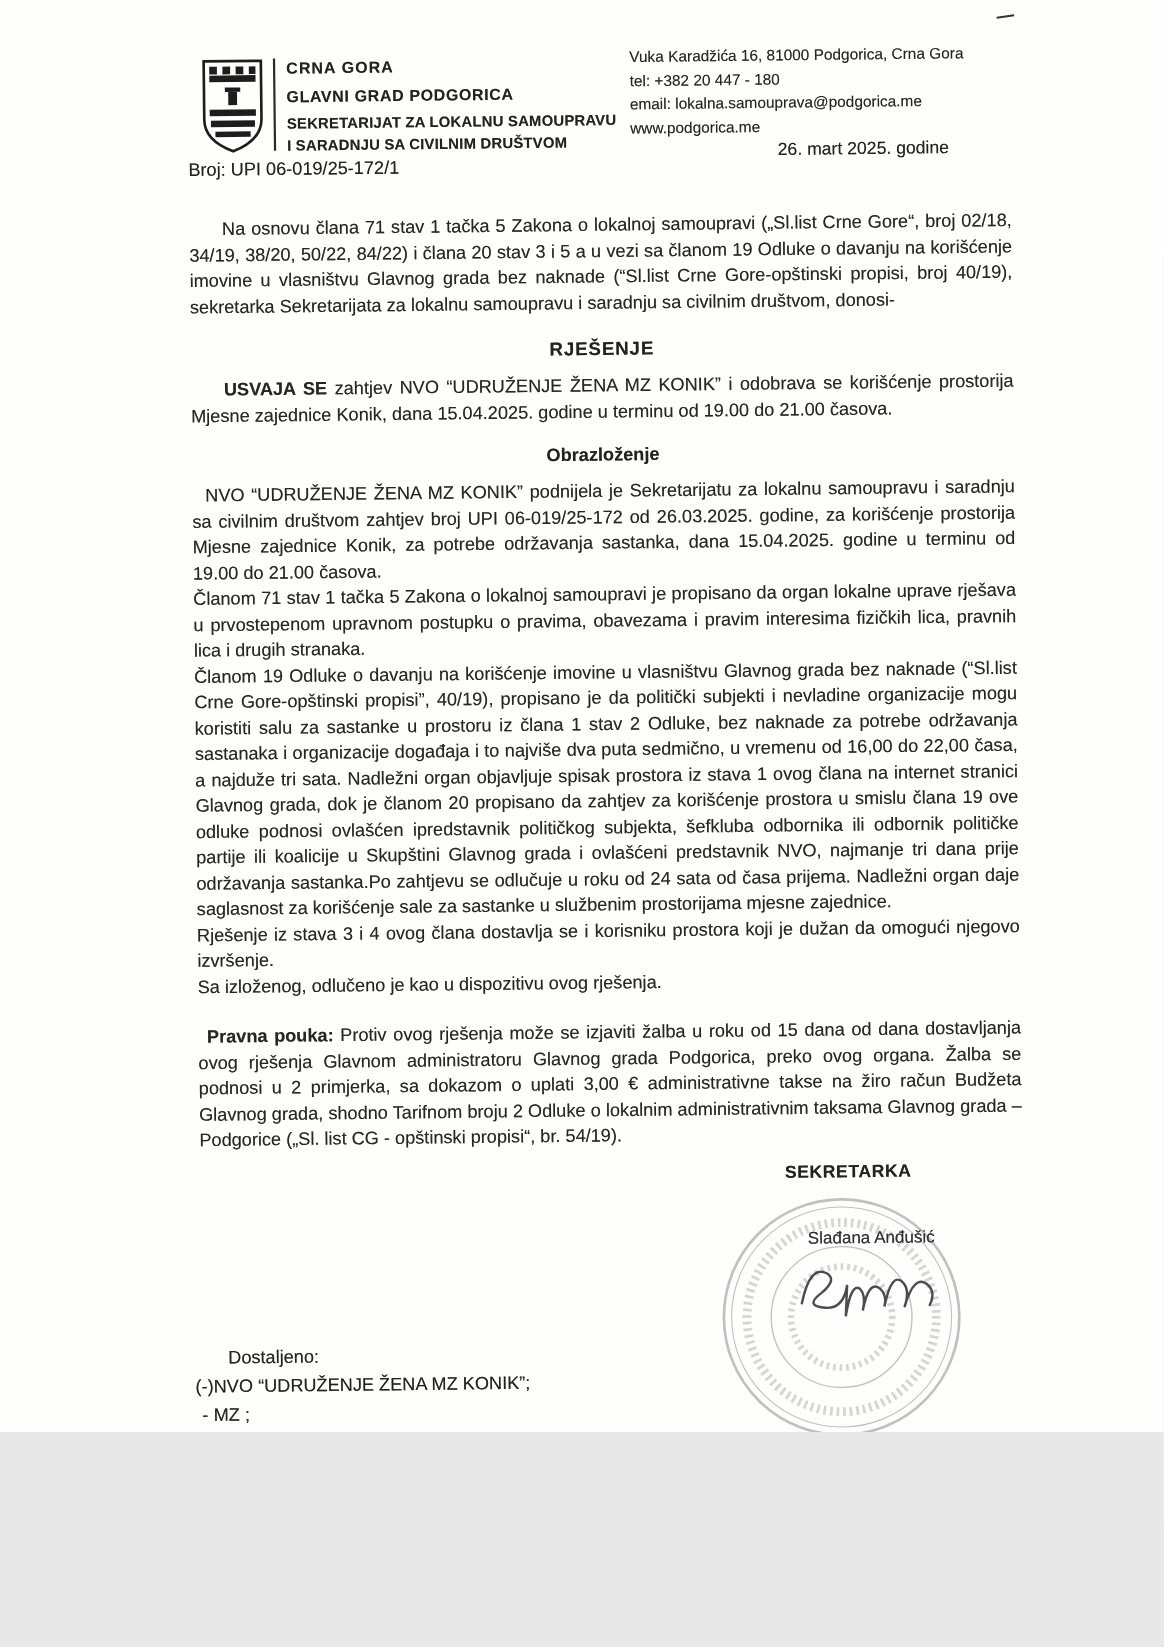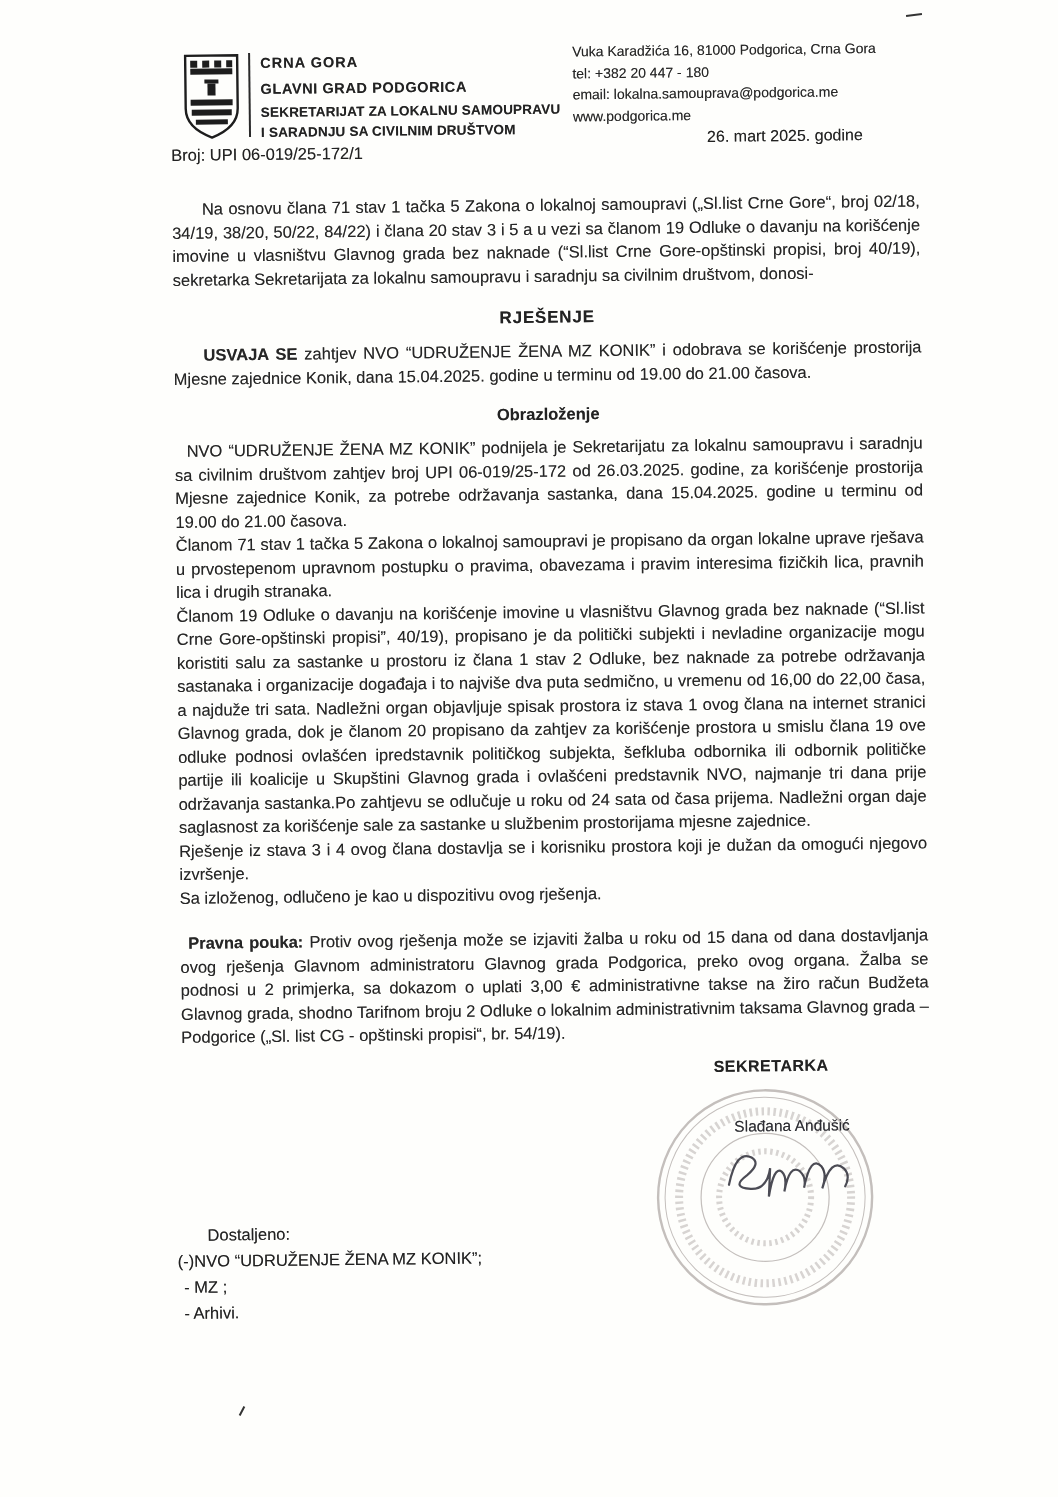--- a/index.html
+++ b/index.html
@@ -1,18 +1,18 @@
 <!DOCTYPE html>
 <html><head>
 <meta charset="utf-8">
 <style>
   html,body { margin:0; padding:0; background:#e8e8e8; }
   .sheet {
     position:relative;
-    width:1058px; height:1497px;
+    width:1058px; height:1302px;
     background:#fefefc;
     overflow:hidden;
     font-family:"Liberation Sans", sans-serif;
     color:#222;
   }
   .content {
     position:absolute; left:170px; top:46px; width:748px;
     transform:rotate(-0.65deg);
     transform-origin:0 0;
     text-shadow:0 0 .4px rgba(20,20,20,.45);

